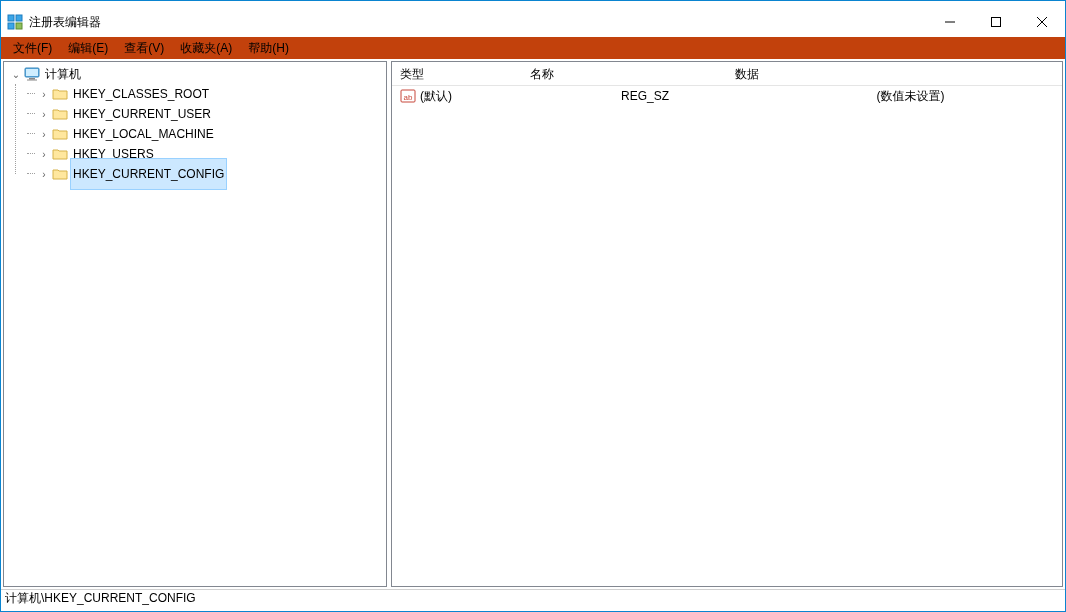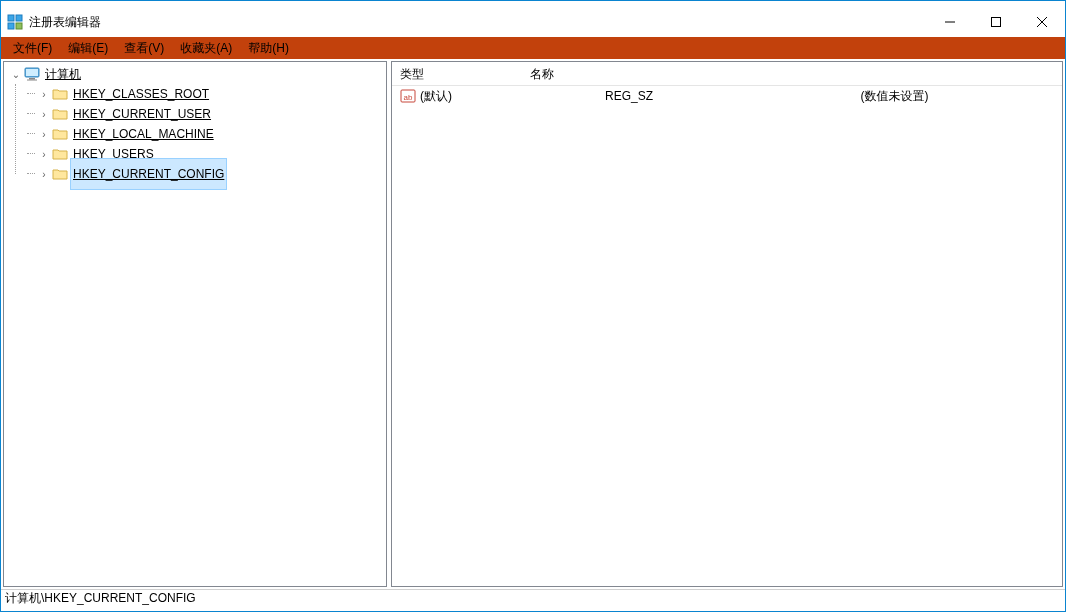--- a/index.html
+++ b/index.html
@@ -59,21 +59,21 @@
     .tree-row {
       display: flex; align-items: center;
       height: 20px; padding-left: 4px;
       white-space: nowrap;
     }
     .tree-row .exp {
       width: 16px; text-align: center; color: #666; font-size: 10px;
       cursor: default;
     }
     .tree-row .node-icon { width: 16px; height: 16px; display: inline-flex; align-items: center; justify-content: center; margin-right: 2px; }
-    .tree-row .node-label { padding: 1px 3px; text-decoration: underline; }
+    .tree-row .node-label { padding: 1px 3px; }
     .tree-row.selected .node-label { background: #cce8ff; border: 1px solid #99d1ff; padding: 8px 2px; }
     .tree-children { padding-left: 20px; position: relative; }
     .tree-children::before {
       content: ""; position: absolute; left: 11px; top: 0; bottom: 10px;
       border-left: 1px dotted #a0a0a0;
     }
     .tree-children .tree-row::before {
       content: ""; display: inline-block; width: 8px; height: 1px;
       border-top: 1px dotted #a0a0a0; position: relative; left: -1px;
     }
@@ -84,21 +84,21 @@
       border-bottom: 1px solid #e5e5e5;
     }
     .list-header .col {
       padding: 4px 8px;
       border-right: 1px solid transparent;
     }
     .col-name { width: 205px; }
     .col-type { width: 130px; }
     .col-data { flex: 1; }
     .list-body { flex: 1; overflow: auto; }
-    .list-row { display: flex; height: 20px; align-items: center; }
+    .list-row { display: flex; height: 20px; align-items: center; gap: 16px; }
     .list-row .cell { padding: 0 8px; display: flex; align-items: center; gap: 4px; }
     .cell-name { width: 205px; }
     .cell-type { width: 130px; }
     .cell-data { flex: 1; justify-content: center; }
     .statusbar {
       height: 28px;
       border-top: 1px solid #d0d0d0;
       display: flex; align-items: flex-start;
       padding: 0 4px;
     }
@@ -214,20 +214,21 @@
             </span>
             <span class="node-label">HKEY_CURRENT_CONFIG</span>
           </div>
         </div>
     </div>
 
     <div class="panel list-panel">
       <div class="list-header">
         <div class="col col-type">类型</div>
         <div class="col col-name">名称</div>
+        <div class="col col-data">数据</div>
       </div>
       <div class="list-body" id="list-body">
           <div class="list-row">
             <div class="cell cell-name">
               <span>
                 <svg width="16" height="16" viewBox="0 0 16 16">
                   <rect x="1" y="2" width="14" height="12" rx="1" fill="#fff" stroke="#c7473a"></rect>
                   <text x="8" y="12" font-size="8" text-anchor="middle" fill="#c7473a" font-family="Arial">ab</text>
                 </svg>
               </span>

